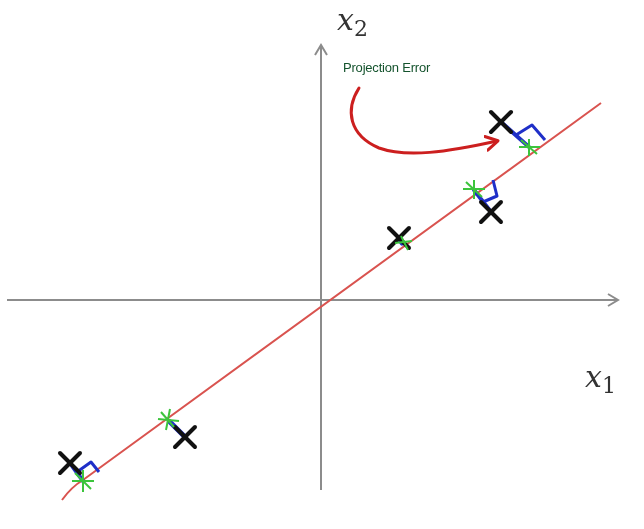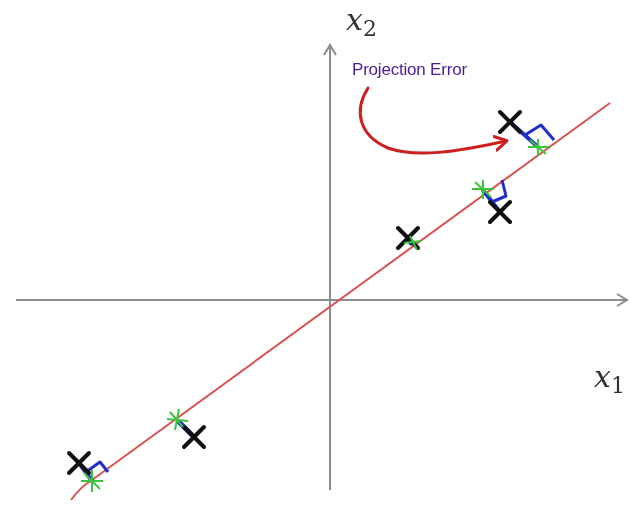--- a/index.html
+++ b/index.html
@@ -1,22 +1,22 @@
 <!DOCTYPE html>
 <html><head>
 <meta charset="utf-8">
 <style>
   html, body { margin: 0; padding: 0; background: #ffffff; }
   body { width: 644px; height: 529px; overflow: hidden; position: relative; font-family: "Liberation Sans", sans-serif; }
-  #figure { position: absolute; left: 16px; top: 0; width: 511px; height: 529px; }
+  #figure { position: absolute; left: 7px; top: 0; width: 511px; height: 529px; }
   .axis-label { position: absolute; font-family: "DejaVu Serif", serif; font-style: italic; font-size: 30px; color: #333333; }
   .axis-label sub { font-style: normal; font-size: 22px; vertical-align: -6px; }
   #x2-label { left: 330px; top: 2px; }
   #x1-label { left: 578px; top: 322px; margin-top: 37px; }
-  #annotation-text { position: absolute; left: 336px; top: 60px; font-size: 17px; color: #4c1d95; letter-spacing: -0.2px; }
+  #annotation-text { position: absolute; left: 336px; top: 60px; font-size: 13px; color: #14532d; letter-spacing: -0.2px; }
 </style>
 </head>
 <body>
 
 <div id="figure">
   <svg width="644" height="529" viewBox="0 0 644 529" xmlns="http://www.w3.org/2000/svg">
     <defs>
       <marker id="axis-arrow" markerWidth="14" markerHeight="14" refX="10" refY="7" orient="auto" markerUnits="userSpaceOnUse">
         <path d="M1,1 L11,7 L1,13" fill="none" stroke="#8c8c8c" stroke-width="2"></path>
       </marker>

